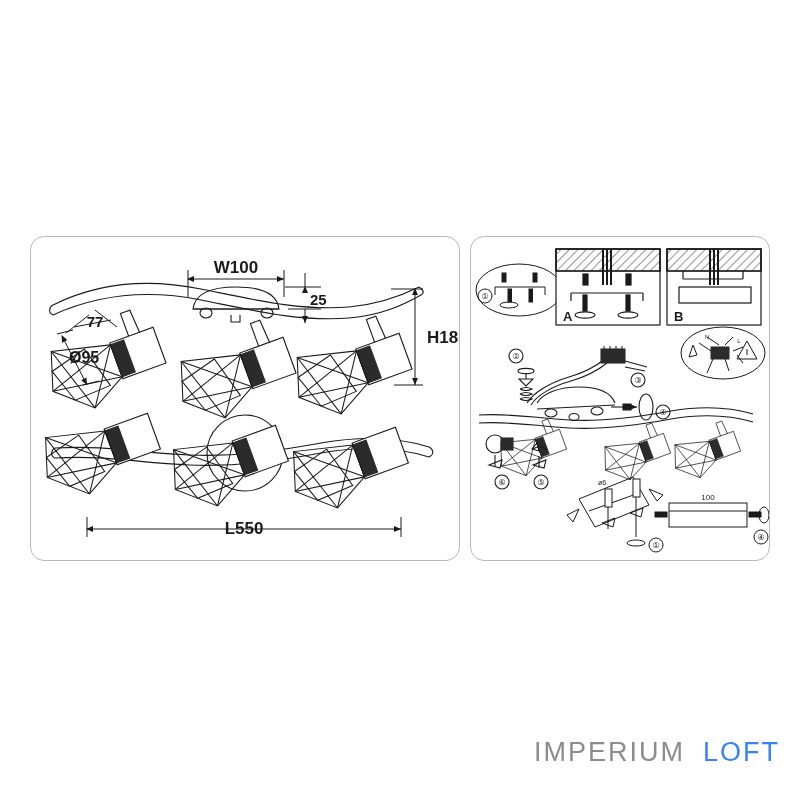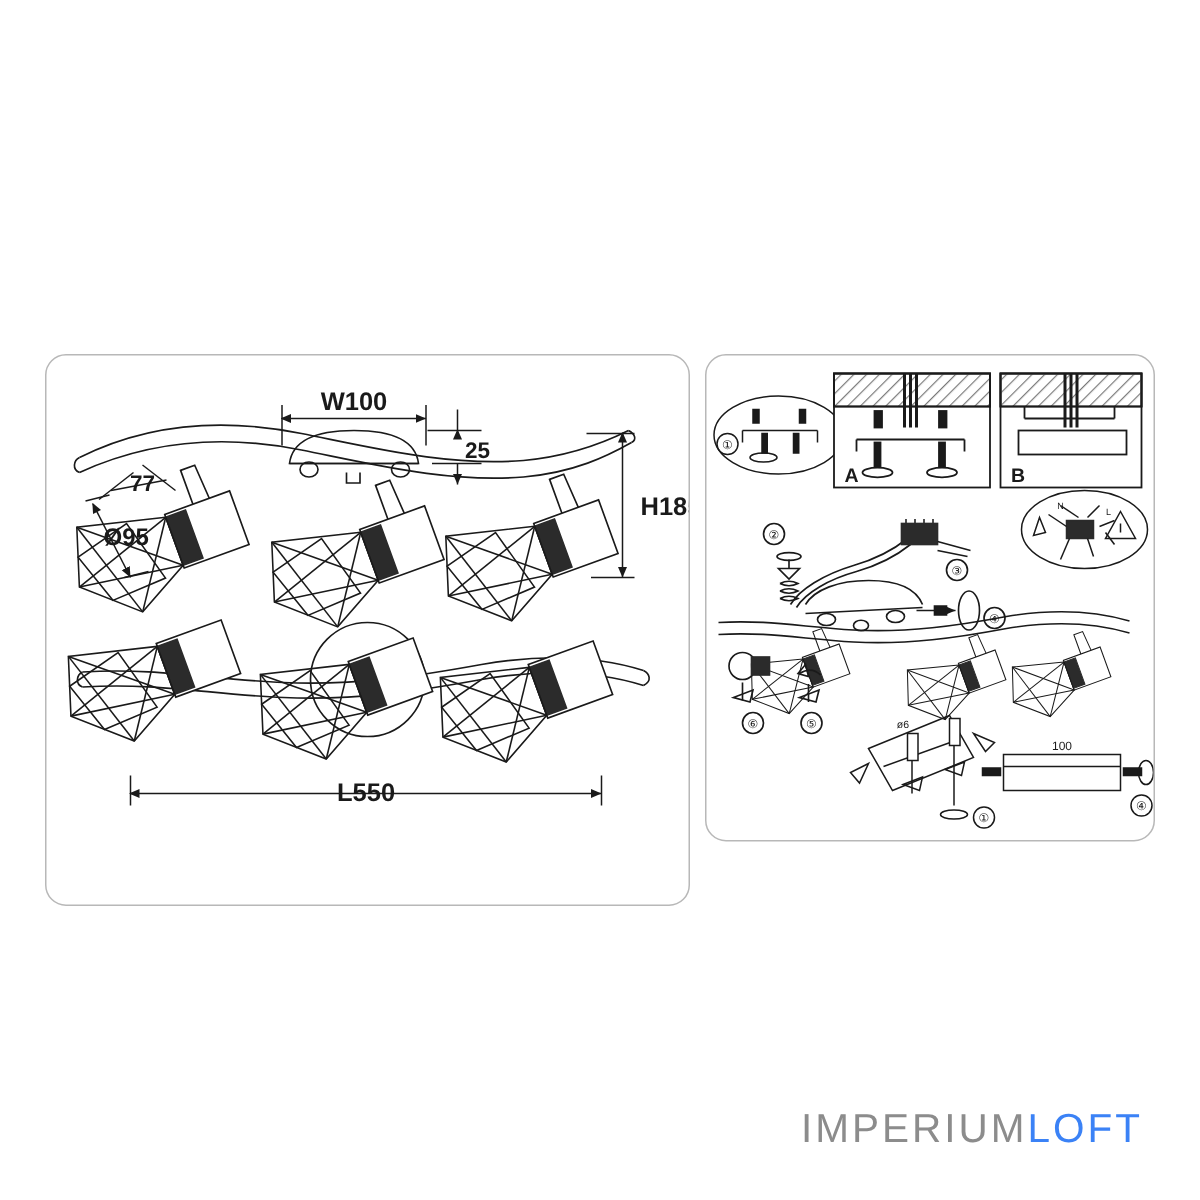--- a/index.html
+++ b/index.html
@@ -11,34 +11,34 @@
     overflow:hidden;
   }
   #stage{position:absolute;left:0;top:0;width:800px;height:800px;}
   .panel{
     position:absolute;
     border:1px solid #b8b8b8;
     border-radius:14px;
     background:#ffffff;
     box-sizing:border-box;
   }
-  #panel-dimensions{left:30px;top:236px;width:430px;height:368px;}
+  #panel-dimensions{left:30px;top:236px;width:430px;height:325px;}
   #panel-installation{left:470px;top:236px;width:300px;height:325px;}
   svg{display:block;}
   .dimtext{
     font-family:"Liberation Sans", sans-serif;
     font-weight:700;
     fill:#1a1a1a;
   }
   .tiny{font-family:"Liberation Sans", sans-serif;fill:#1a1a1a;}
   #watermark{
     position:absolute;
     left:534px;top:735px;
     width:246px;height:34px;
-    display:flex;align-items:center;justify-content:flex-start;
+    display:flex;align-items:center;justify-content:space-between;
     letter-spacing:2px;
     font-size:27px;
     font-family:"Liberation Sans", sans-serif;
     font-weight:400;
     white-space:nowrap;
   }
   #wm-imperium{color:#8c8c8c;}
   #wm-loft{color:#3b82f6;}
 </style>
 </head>

